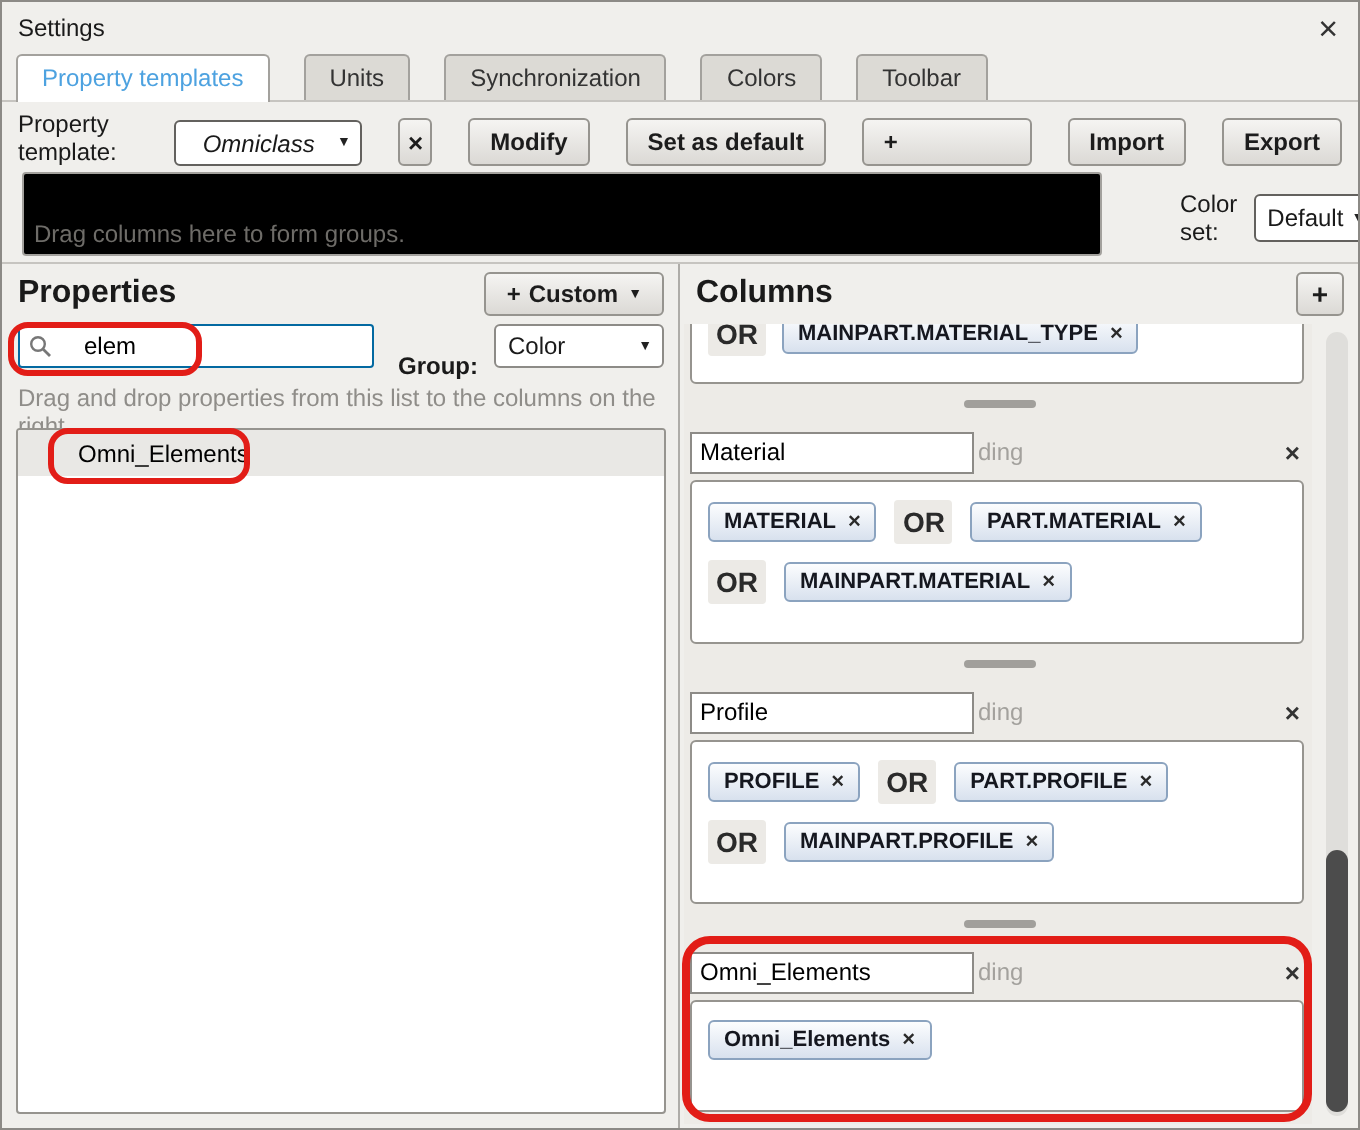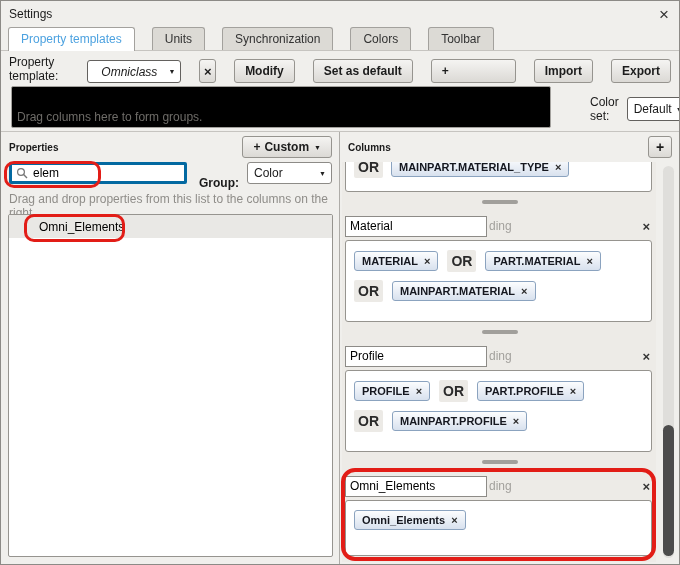--- a/index.html
+++ b/index.html
@@ -33,28 +33,28 @@
   .dropzone { position:absolute; left:10px; top:3px; width:540px; height:42px; background:#000000; border:1px solid #a3a19d; border-radius:2px; }
   .dropzone .dz-hint { position:absolute; left:5px; bottom:3px; color:#6e6c68; }
   .colorset { position:absolute; left:561px; top:12px; display:flex; align-items:center; gap:6px;margin-left:28px; }
   .sel-colorset { width:64px; height:24px; font-weight:400; }
 
   
   .main { display:flex; height:433px; border-top:1px solid #c6c4c0; }
   .panel-left { width:339px; border-right:1px solid #aeaca8; position:relative; }
   .panel-right { flex:1; position:relative; }
   .panel-head { display:flex; align-items:center; height:28px; padding:2px 7px 0 8px; }
-  .panel-title { font-weight:700; font-size:10px; }
+  .panel-title { font-weight:700; font-size:16px; }
   .btn-custom { margin-left:auto; height:22px; font-weight:700; }
   .btn-custom .arrow { font-size:7px; margin-left:5px; }
   .btn-addcol { margin-left:auto; width:24px; height:22px; padding:0; font-weight:700; font-size:14px; }
 
   
   .searchrow { display:flex; align-items:center; gap:8px; padding:2px 7px 2px 8px; height:26px; }
-  .searchbox { width:178px; height:22px; background:#fff; border:3px solid #0369a1; border-radius:2px; display:flex; align-items:center; padding:0 4px; gap:3px; }
+  .searchbox { width:178px; height:22px; background:#fff; border:1px solid #0369a1; border-radius:2px; display:flex; align-items:center; padding:0 4px; gap:14px; }
   .searchbox input { border:none; outline:none; flex:1; min-width:0; font:12px "Liberation Sans",sans-serif; background:transparent; }
   .grp-label { font-weight:700; margin-left:4px;margin-top:20px; }
   .sel-group { width:97px; height:22px; border-color:#8d8b87; }
   .hint { padding:6px 8px 2px; color:#8f8d89; }
   .listbox { position:absolute; left:7px; right:6px; top:82px; bottom:7px; background:#fff; border:1px solid #96948f; border-radius:2px; overflow:hidden; }
   .listitem { height:23px; display:flex; align-items:center; padding-left:30px; background:#e9e8e5; color:#000; }
 
   
   .scrollarea { position:absolute; left:2px; right:23px; top:30px; bottom:2px; overflow:hidden; background:#edebe7; }
   .cardwrap { padding:0 2px 0 3px; }

